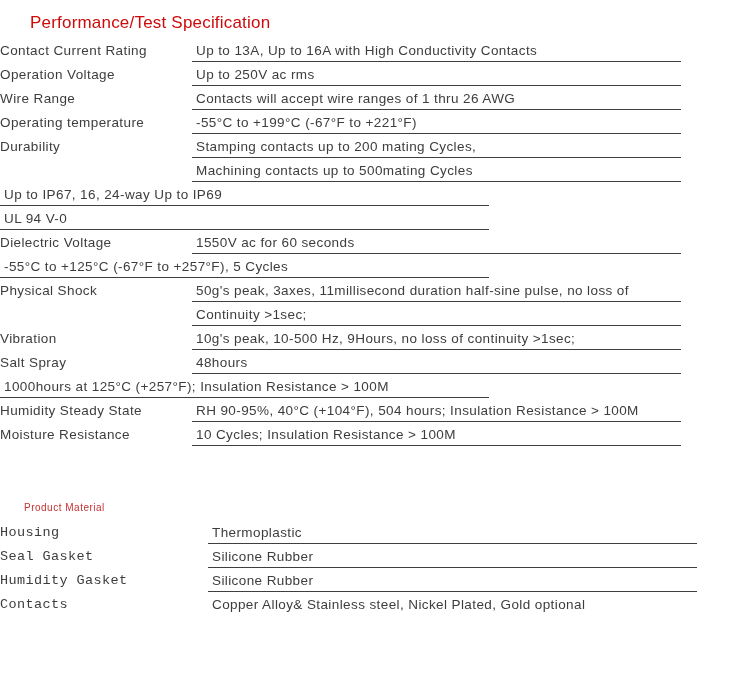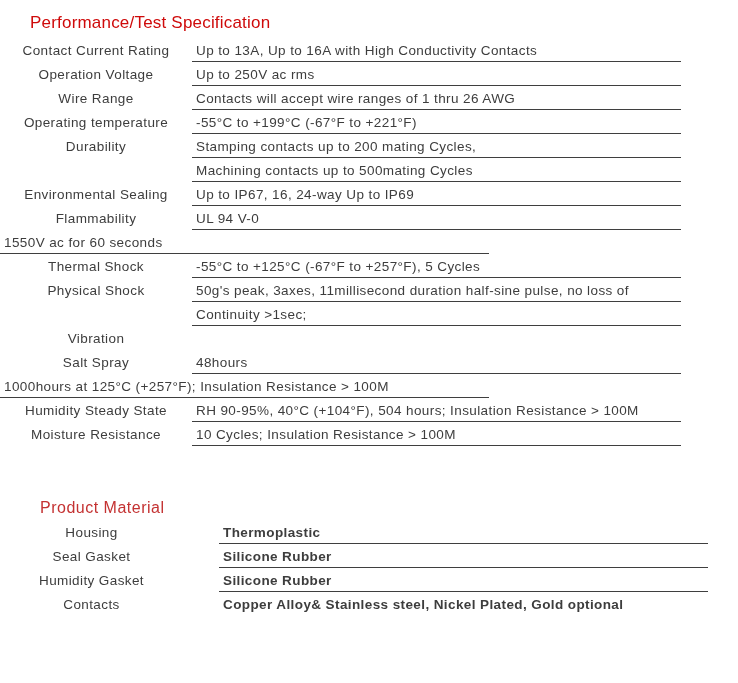--- a/index.html
+++ b/index.html
@@ -18,50 +18,50 @@
     position:relative;overflow:hidden;
   }
   .doc-title{
     margin:13px 0 0 30px;
     font-size:17px;line-height:19px;
     color:var(--title-red);
     letter-spacing:0.2px;
     white-space:nowrap;
   }
   .sub-title{
-    margin:54px 0 0 40px;
-    font-size:16px;line-height:16px;
+    margin:54px 0 0 24px;
+    font-size:10px;line-height:16px;
     color:var(--subtitle-red);
     letter-spacing:0.5px;
     white-space:nowrap;
   }
   .table{margin-top:6px;}
   .table.material{margin-top:4px;}
   .row{
     display:flex;
     height:24px;line-height:25px;
     font-size:13.5px;
     letter-spacing:0.4px;
   }
   .row .label{
     width:192px;
-    text-align:center;
+    text-align:left;
     white-space:nowrap;
     flex:none;
   }
-  .table.material .row .label{width:183px;}
+  .table.material .row .label{width:183px;font-family:Liberation Mono, monospace;}
   .row .value{
     flex:none;
     width:489px;
     box-sizing:border-box;
     padding-left:4px;
     white-space:nowrap;
     overflow:hidden;
   }
-  .table.material .row .value{margin-left:36px;font-weight:bold;}
+  .table.material .row .value{margin-left:25px;}
   .row .value.underlined{border-bottom:1px solid var(--rule);}
 </style>
 </head>
 <body>
 
 <div class="page">
   <div class="doc-title">Performance/Test Specification</div>
 
   <div class="table spec" id="spec-rows">
       <div class="row">
@@ -82,44 +82,43 @@
       </div>
       <div class="row">
         <div class="label">Durability</div>
         <div class="value underlined">Stamping contacts up to 200 mating Cycles,</div>
       </div>
       <div class="row">
         <div class="label"></div>
         <div class="value underlined">Machining contacts up to 500mating Cycles</div>
       </div>
       <div class="row">
-        <div class="label">Environmental Sealing</div>
         <div class="value underlined">Up to IP67, 16, 24-way Up to IP69</div>
       </div>
       <div class="row">
-        <div class="label">Flammability</div>
         <div class="value underlined">UL 94 V-0</div>
       </div>
       <div class="row">
+        <div class="label">Dielectric Voltage</div>
         <div class="value underlined">1550V ac for 60 seconds</div>
       </div>
       <div class="row">
-        <div class="label">Thermal Shock</div>
         <div class="value underlined">-55°C to +125°C (-67°F to +257°F), 5 Cycles</div>
       </div>
       <div class="row">
         <div class="label">Physical Shock</div>
         <div class="value underlined">50g's peak, 3axes, 11millisecond duration half-sine pulse, no loss of</div>
       </div>
       <div class="row">
         <div class="label"></div>
         <div class="value underlined">Continuity &gt;1sec;</div>
       </div>
       <div class="row">
         <div class="label">Vibration</div>
+        <div class="value underlined">10g's peak, 10-500 Hz, 9Hours, no loss of continuity &gt;1sec;</div>
       </div>
       <div class="row">
         <div class="label">Salt Spray</div>
         <div class="value underlined">48hours</div>
       </div>
       <div class="row">
         <div class="value underlined">1000hours at 125°C (+257°F); Insulation Resistance &gt; 100M</div>
       </div>
       <div class="row">
         <div class="label">Humidity Steady State</div>

